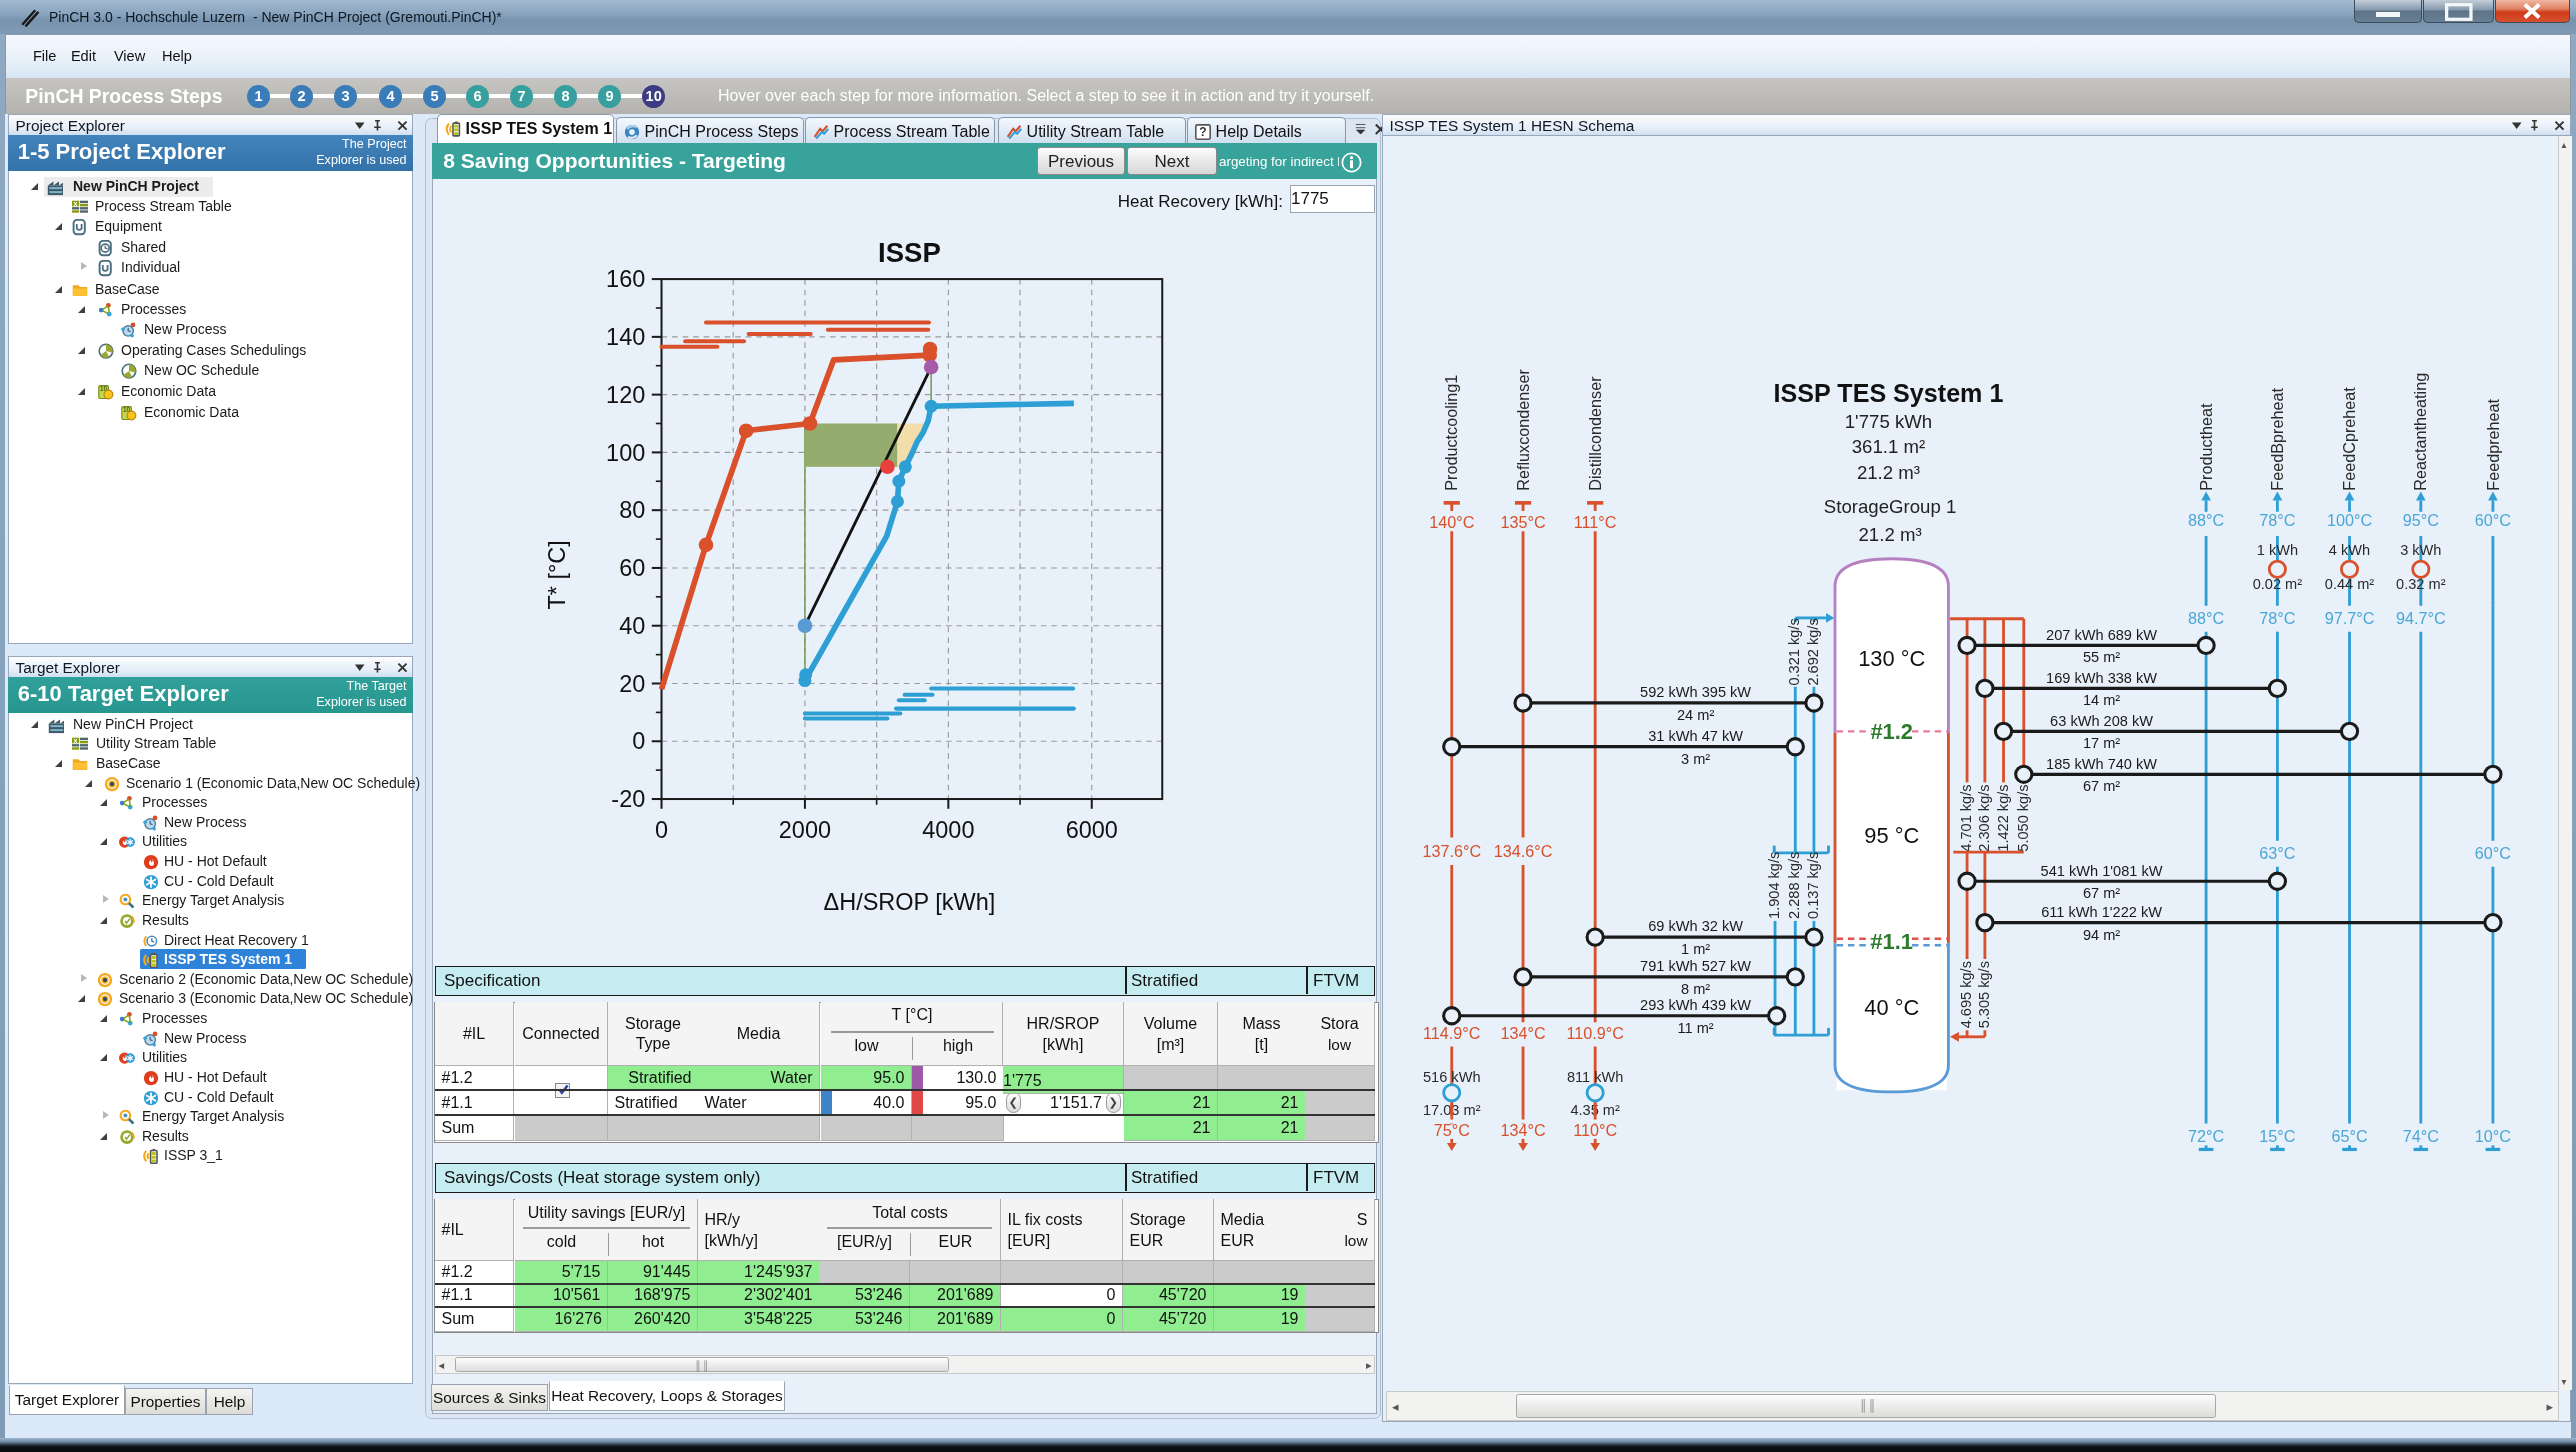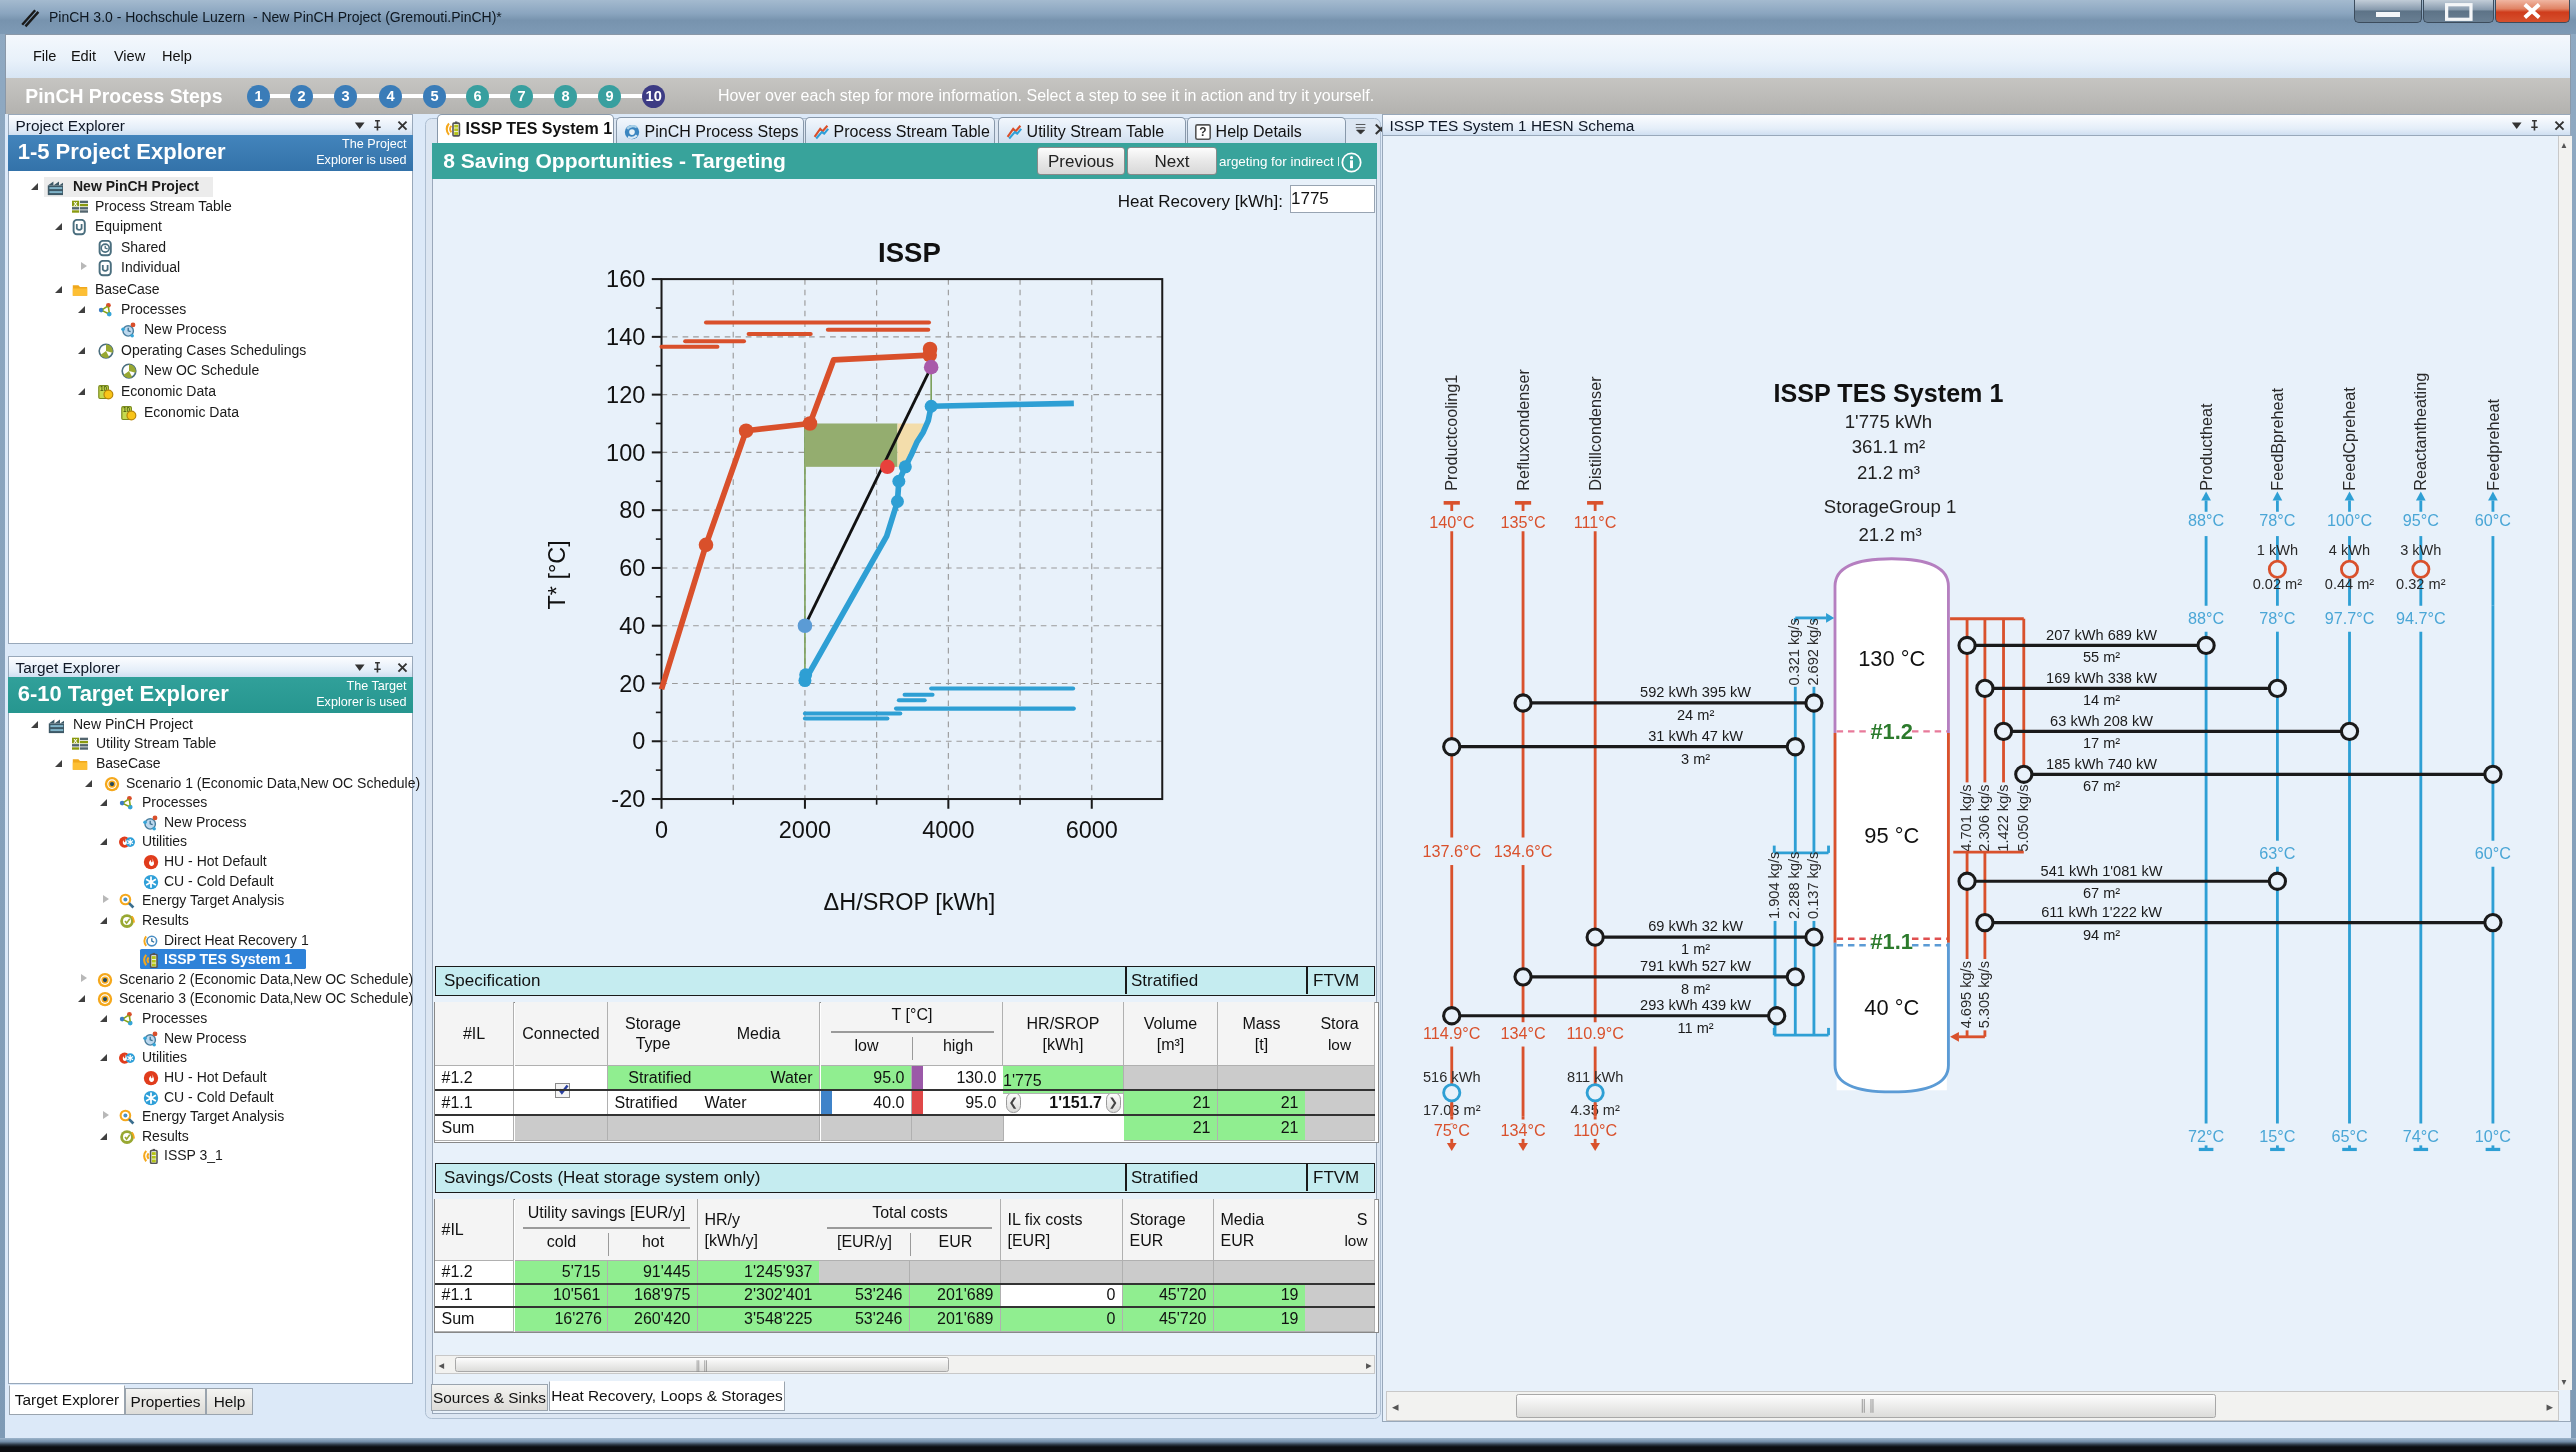--- a/index.html
+++ b/index.html
@@ -660,21 +660,21 @@
 <div style="left:1124px;top:1066px;width:94px;height:25px;background:#cbcbcb;font-size:16px;color:#111;line-height:23.5px;text-align:right;padding-right:6.5px;border-right:0.8px solid #b0b0b0;border-bottom:0.8px solid #b0b0b0;position:absolute;overflow:hidden;white-space:nowrap;"></div>
 <div style="left:1218px;top:1066px;width:88px;height:25px;background:#cbcbcb;font-size:16px;color:#111;line-height:23.5px;text-align:right;padding-right:6.5px;border-right:0.8px solid #b0b0b0;border-bottom:0.8px solid #b0b0b0;position:absolute;overflow:hidden;white-space:nowrap;"></div>
 <div style="left:1305px;top:1066px;width:70px;height:25px;background:#cbcbcb;font-size:16px;color:#111;line-height:23.5px;text-align:right;padding-right:6.5px;border-right:0.8px solid #b0b0b0;border-bottom:0.8px solid #b0b0b0;position:absolute;overflow:hidden;white-space:nowrap;"></div>
 <div class="abs" style="left:912px;top:1066px;width:10.5px;height:25px;background:#9b59a8"></div>
 <div style="left:435px;top:1091px;width:79px;height:25px;background:#fff;font-size:16px;color:#111;line-height:23.5px;padding-left:6.5px;border-right:0.8px solid #b0b0b0;border-bottom:0.8px solid #b0b0b0;position:absolute;overflow:hidden;white-space:nowrap;">#1.1</div>
 <div style="left:515px;top:1091px;width:93px;height:25px;background:#fff;font-size:16px;color:#111;line-height:23.5px;text-align:right;padding-right:6.5px;border-right:0.8px solid #b0b0b0;border-bottom:0.8px solid #b0b0b0;position:absolute;overflow:hidden;white-space:nowrap;"></div>
 <div style="left:608px;top:1091px;width:91px;height:25px;background:#fff;font-size:16px;color:#111;line-height:23.5px;padding-left:6.5px;border-right:0.8px solid #b0b0b0;border-bottom:0.8px solid #b0b0b0;position:absolute;overflow:hidden;white-space:nowrap;">Stratified</div>
 <div style="left:698px;top:1091px;width:122px;height:25px;background:#fff;font-size:16px;color:#111;line-height:23.5px;padding-left:6.5px;border-right:0.8px solid #b0b0b0;border-bottom:0.8px solid #b0b0b0;position:absolute;overflow:hidden;white-space:nowrap;">Water</div>
 <div style="left:821px;top:1091px;width:91px;height:25px;background:#fff;font-size:16px;color:#111;line-height:23.5px;text-align:right;padding-right:6.5px;border-right:0.8px solid #b0b0b0;border-bottom:0.8px solid #b0b0b0;position:absolute;overflow:hidden;white-space:nowrap;">40.0</div>
 <div style="left:912px;top:1091px;width:92px;height:25px;background:#fff;font-size:16px;color:#111;line-height:23.5px;text-align:right;padding-right:6.5px;border-right:0.8px solid #b0b0b0;border-bottom:0.8px solid #b0b0b0;position:absolute;overflow:hidden;white-space:nowrap;">95.0</div>
-<div style="left:1003px;top:1091px;width:121px;height:25px;background:#fff;font-size:16px;color:#111;line-height:23.5px;text-align:right;padding-right:21px;border-right:0.8px solid #b0b0b0;border-bottom:0.8px solid #b0b0b0;position:absolute;overflow:hidden;white-space:nowrap;font-weight:bold;">1'151.7</div>
+<div style="left:1003px;top:1091px;width:121px;height:25px;background:#fff;font-size:16px;color:#111;line-height:23.5px;text-align:right;padding-right:21px;border-right:0.8px solid #b0b0b0;border-bottom:0.8px solid #b0b0b0;position:absolute;overflow:hidden;white-space:nowrap;">1'151.7</div>
 <div style="left:1124px;top:1091px;width:94px;height:25px;background:#90ee90;font-size:16px;color:#111;line-height:23.5px;text-align:right;padding-right:6.5px;border-right:0.8px solid #b0b0b0;border-bottom:0.8px solid #b0b0b0;position:absolute;overflow:hidden;white-space:nowrap;">21</div>
 <div style="left:1218px;top:1091px;width:88px;height:25px;background:#90ee90;font-size:16px;color:#111;line-height:23.5px;text-align:right;padding-right:6.5px;border-right:0.8px solid #b0b0b0;border-bottom:0.8px solid #b0b0b0;position:absolute;overflow:hidden;white-space:nowrap;">21</div>
 <div style="left:1305px;top:1091px;width:70px;height:25px;background:#cbcbcb;font-size:16px;color:#111;line-height:23.5px;text-align:right;padding-right:6.5px;border-right:0.8px solid #b0b0b0;border-bottom:0.8px solid #b0b0b0;position:absolute;overflow:hidden;white-space:nowrap;"></div>
 <div class="abs" style="left:821px;top:1091px;width:10.5px;height:25px;background:#3f83c9"></div>
 <div class="abs" style="left:912px;top:1091px;width:10.5px;height:25px;background:#e04848"></div>
 <div style="position:absolute;width:14.6px;height:21px;background:linear-gradient(180deg,#fefefe,#dcdcda);border:0.8px solid #999;border-radius:7.3px;font-size:11.3px;color:#444;text-align:center;line-height:19.4px;left:1006px;top:1092px">❮</div>
 <div style="position:absolute;width:14.6px;height:21px;background:linear-gradient(180deg,#fefefe,#dcdcda);border:0.8px solid #999;border-radius:7.3px;font-size:11.3px;color:#444;text-align:center;line-height:19.4px;left:1106px;top:1092px">❯</div>
 <div class="abs" style="left:555px;top:1083px;width:15.4px;height:15.4px;background:#f4f4f4;border:0.8px solid #8a8a8a"></div>
 <svg class="abs" style="left:557px;top:1083px" width="13" height="13.8" viewBox="0 0 16 17">
       <path d="M3 8 L6 12 L13 3" stroke="#2a3f9e" stroke-width="3" fill="none"></path>

